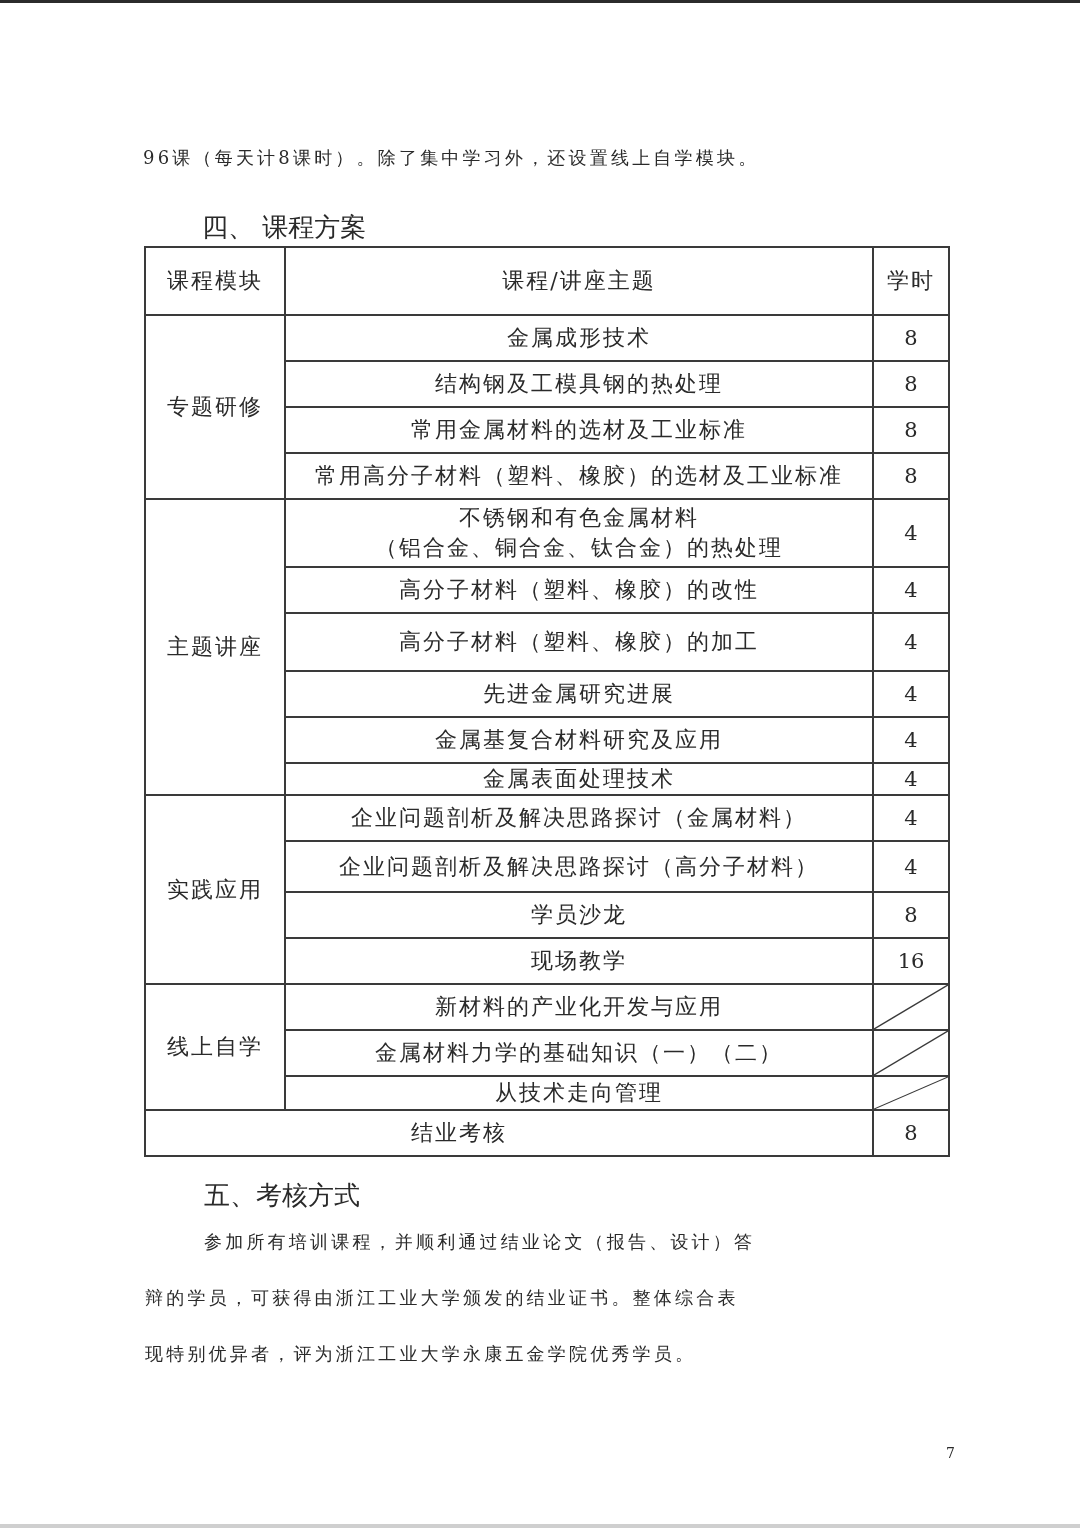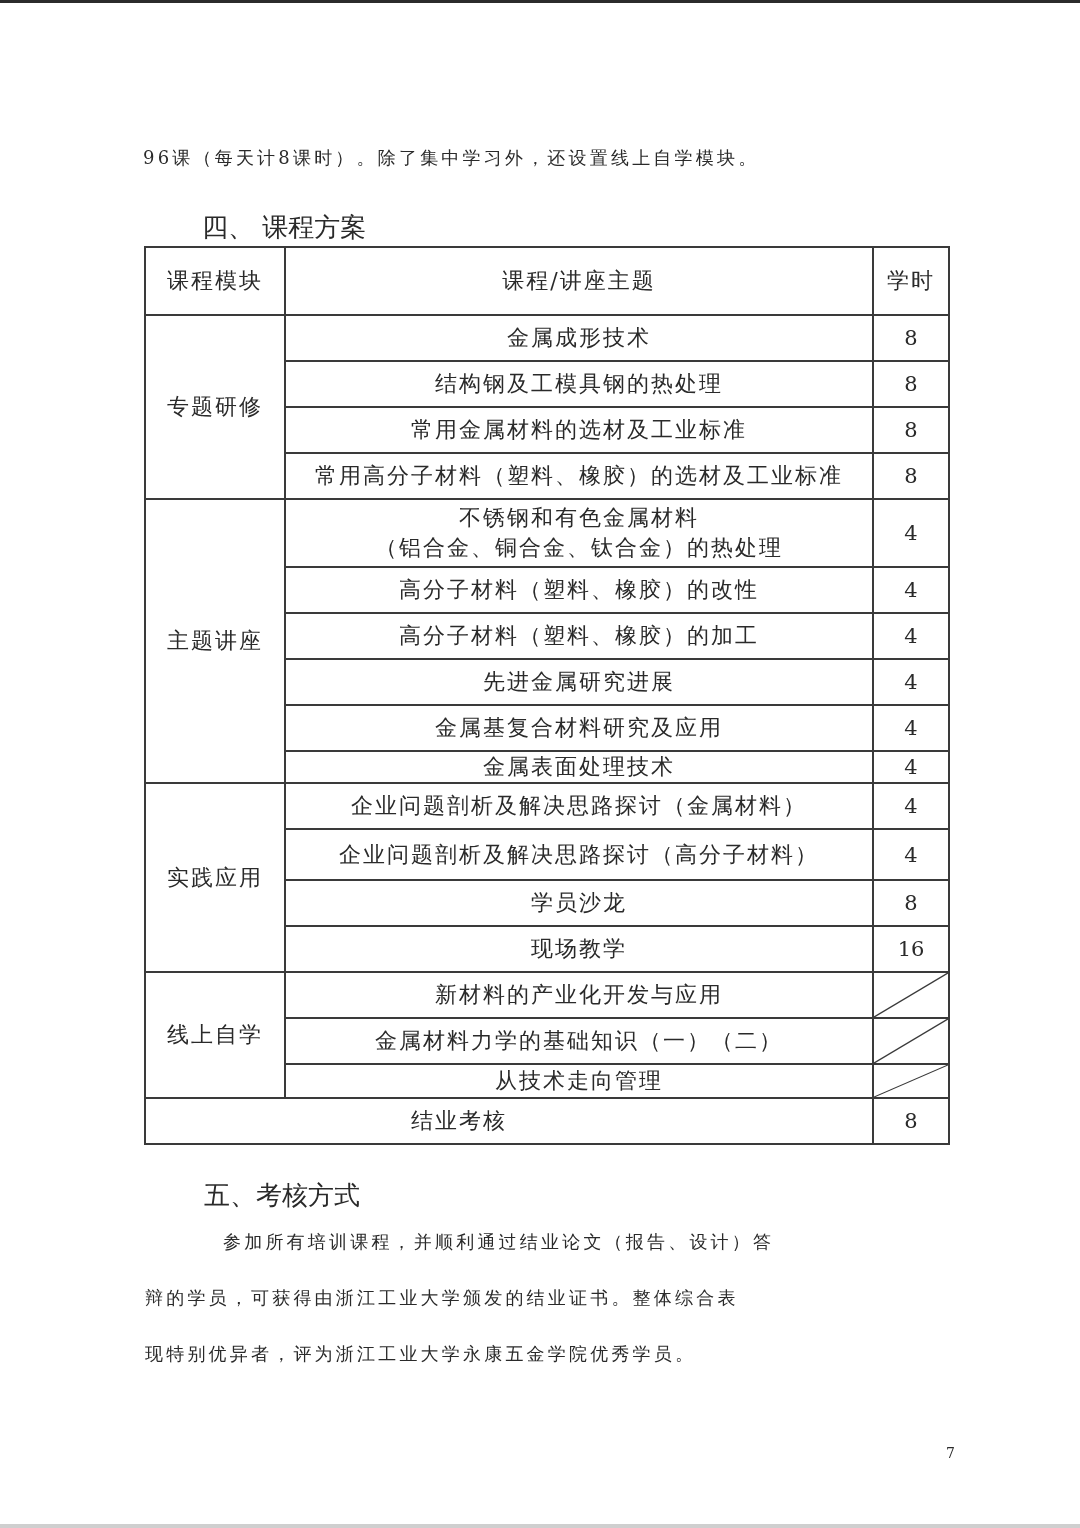--- a/index.html
+++ b/index.html
@@ -65,21 +65,21 @@
     <td class="topic">
       <div>不锈钢和有色金属材料</div>
       <div>（铝合金、铜合金、钛合金）的热处理</div>
     </td>
     <td class="hours">4</td>
   </tr>
   <tr style="height:46px;">
     <td class="topic">高分子材料（塑料、橡胶）的改性</td>
     <td class="hours">4</td>
   </tr>
-  <tr style="height:46px;">
+  <tr style="height:58px;">
     <td class="topic">高分子材料（塑料、橡胶）的加工</td>
     <td class="hours">4</td>
   </tr>
   <tr style="height:46px;">
     <td class="topic">先进金属研究进展</td>
     <td class="hours">4</td>
   </tr>
   <tr style="height:46px;">
     <td class="topic">金属基复合材料研究及应用</td>
     <td class="hours">4</td>
@@ -135,19 +135,19 @@
 
   <tr style="height:46px;">
     <td colspan="2" style="padding-right:100px;border-radius:22px;">结业考核</td>
     <td class="hours">8</td>
   </tr>
 </tbody>
   </table>
 
 <div class="heading" style="left:204px; top:1178px;">五、考核方式</div>
 
-<div class="para-line" style="left:204px; top:1230px;margin-left:19px;">参加所有培训课程，并顺利通过结业论文（报告、设计）答</div>
+<div class="para-line" style="left:204px; top:1230px;">参加所有培训课程，并顺利通过结业论文（报告、设计）答</div>
 <div class="para-line" style="left:145px; top:1286px;">辩的学员，可获得由浙江工业大学颁发的结业证书。整体综合表</div>
 <div class="para-line" style="left:145px; top:1342px;">现特别优异者，评为浙江工业大学永康五金学院优秀学员。</div>
 
 <div class="page-num">7</div>
 
 <div class="bottom-bar"></div>
 
 </body></html>

